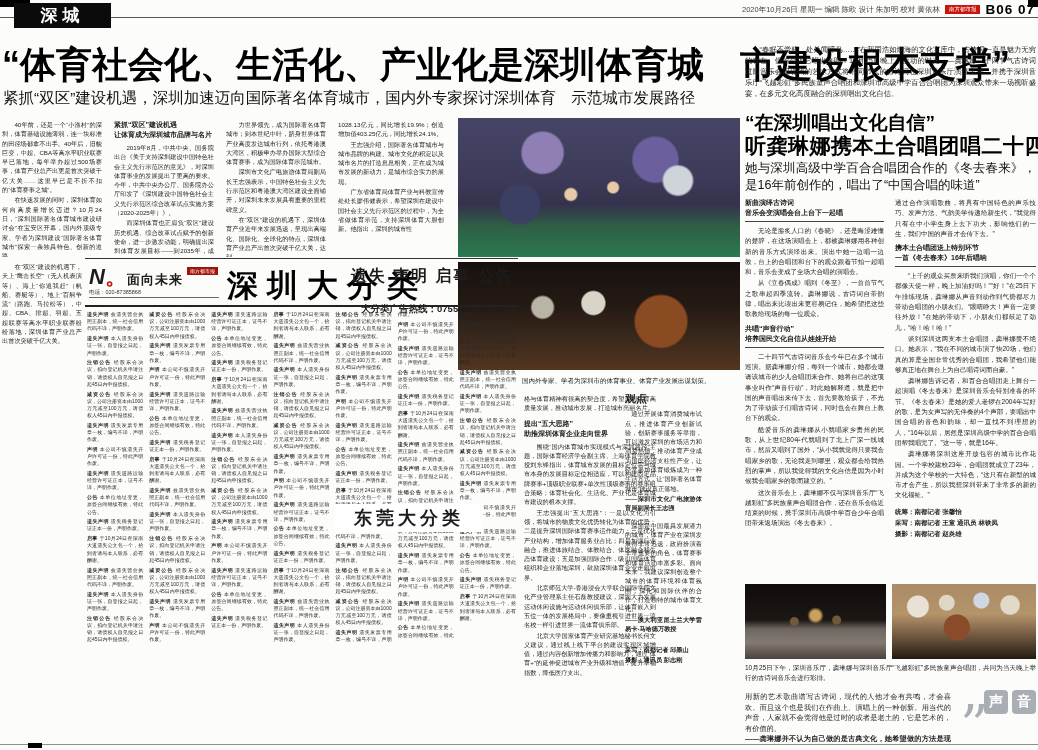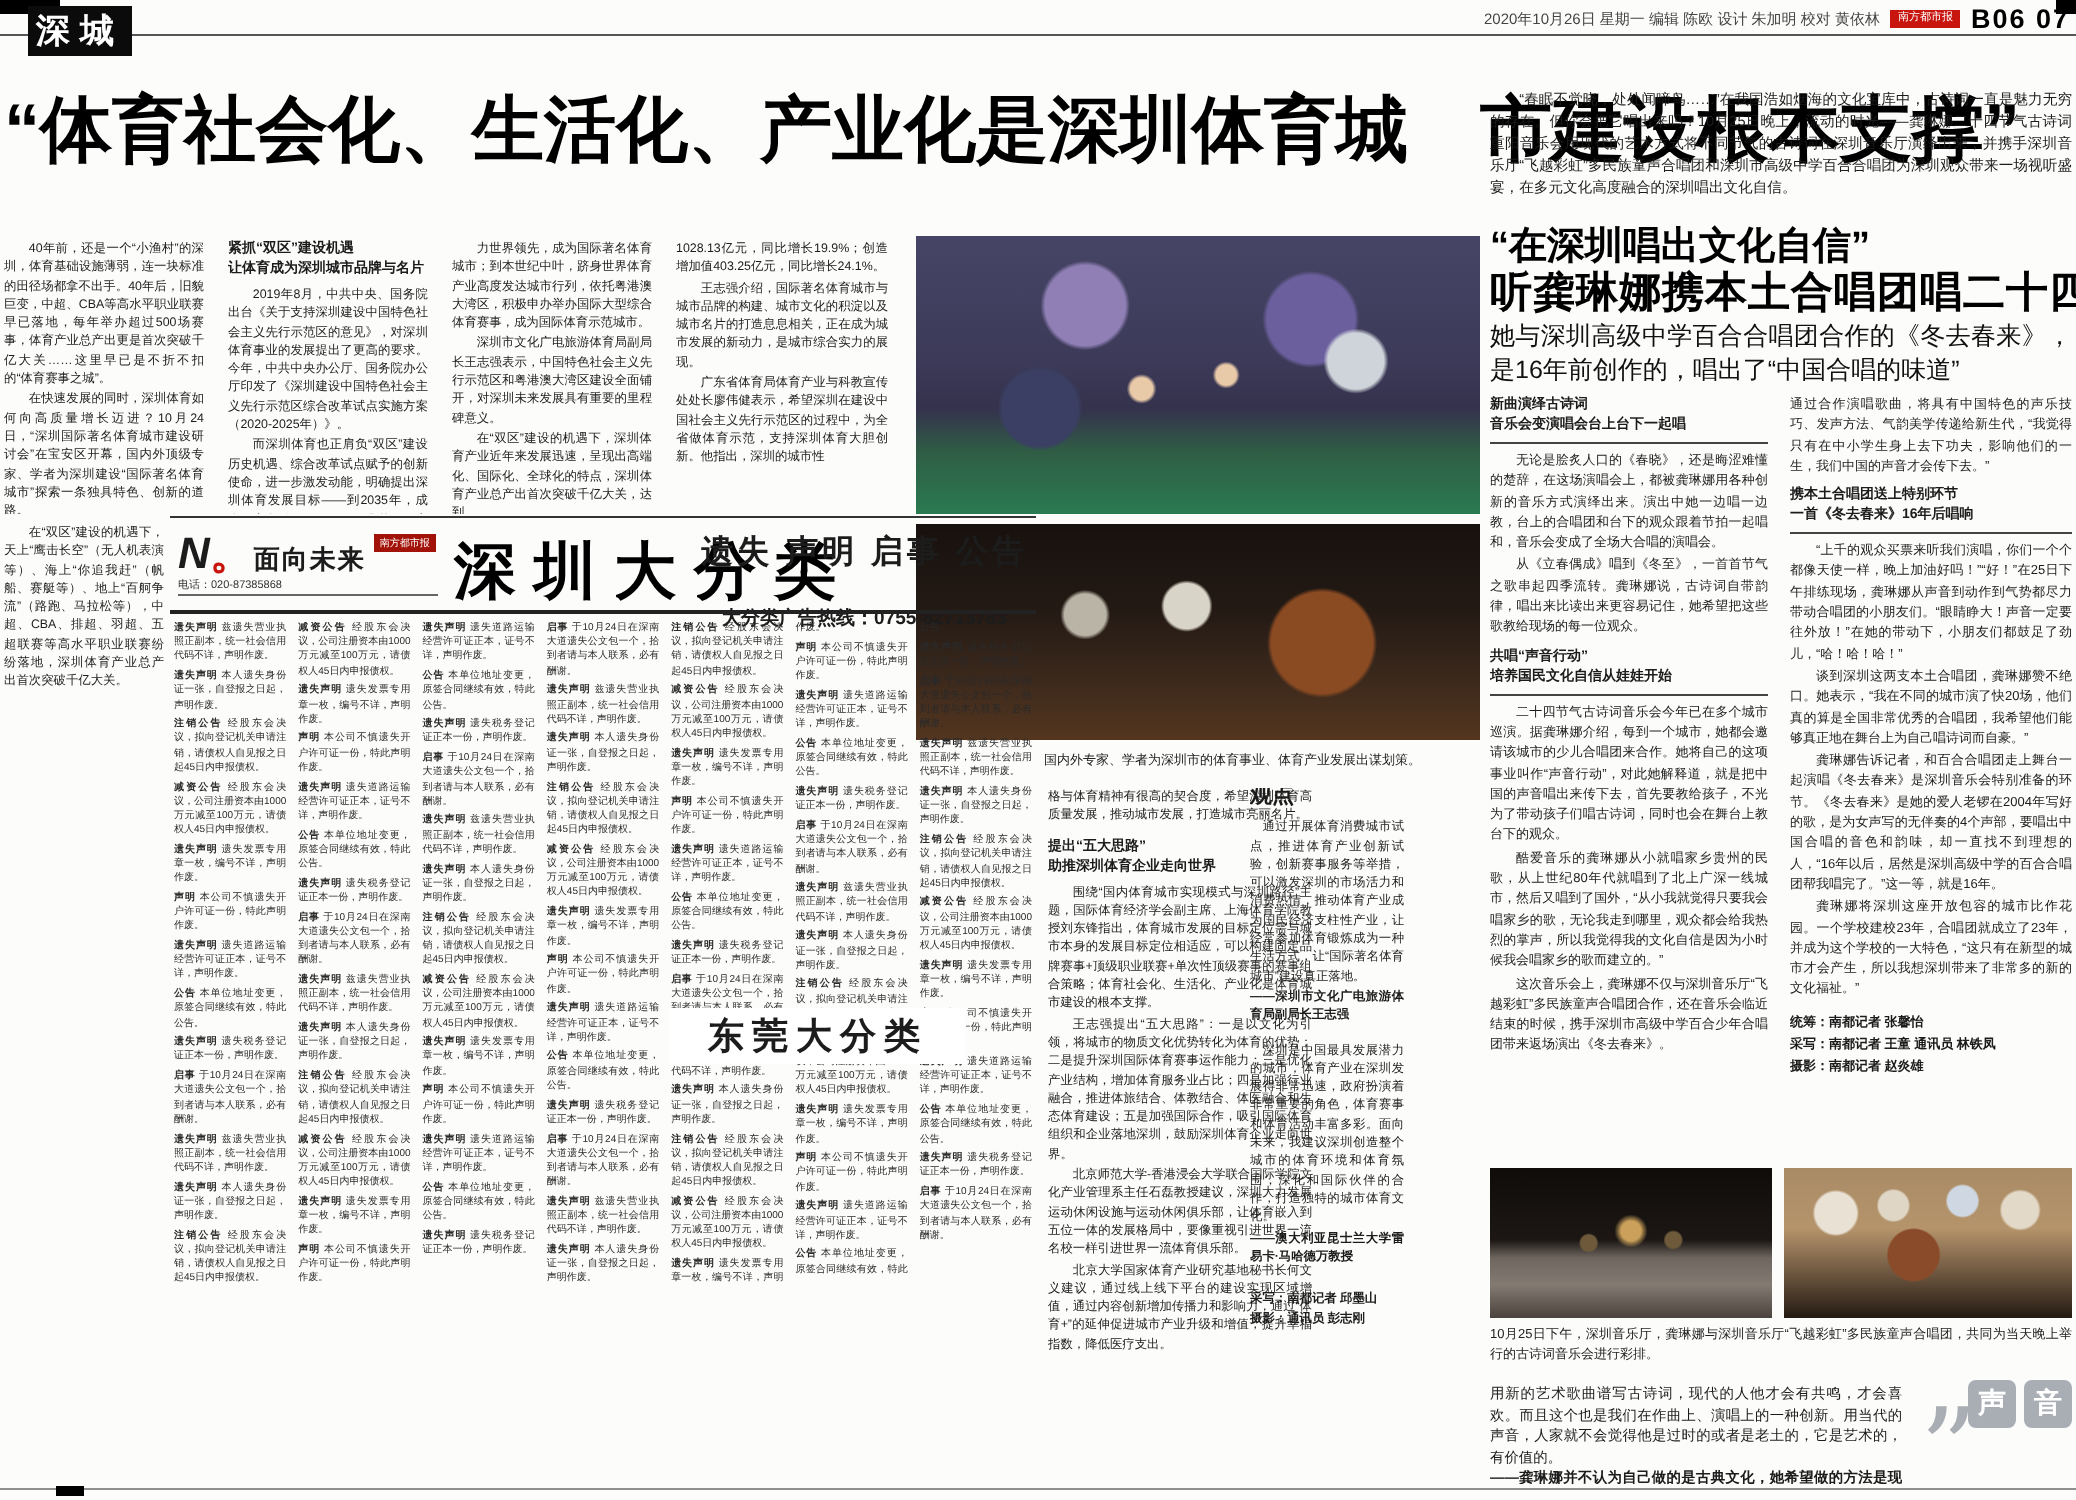--- a/index.html
+++ b/index.html
@@ -87,28 +87,29 @@
   .voice-quote{font-size:56px;color:#a9aeb4;line-height:20px;font-family:"DejaVu Serif","Liberation Serif",serif;}
 </style>
 </head>
 <body>
 
 <div id="page">
 
   <div class="abs corner" style="left:0;top:0;width:30px;height:7px;"></div>
   <div class="abs corner" style="right:0;top:0;width:10px;height:7px;"></div>
   <div class="abs rule" style="left:0;top:17px;width:1038px;"></div>
-  <div class="abs sec-badge" style="left:14px;top:3px;width:52px;height:25px;">深城</div>
+  <div class="abs sec-badge" style="left:14px;top:3px;width:97px;height:25px;">深城</div>
   <div class="abs dateline" style="left:520px;top:3px;width:515px;height:13px;">
     <span>2020年10月26日 星期一  编辑 陈欧  设计 朱加明  校对 黄依林</span>
     <span class="mast-badge">南方都市报</span>
     <span class="pageno">B06 07</span>
   </div>
 
   <div class="abs h1 nowrap" style="left:2px;top:41px;width:1034px;">“体育社会化、生活化、产业化是深圳体育城　市建设根本支撑”</div>
+  <div class="abs h1sub nowrap" style="left:3px;top:88px;width:1034px;">紧抓“双区”建设机遇，深圳加速迈向国际著名体育城市，国内外专家探讨深圳体育　示范城市发展路径</div>
 
   <div class="abs f6 just" style="left:2px;top:120px;width:100px;height:137px;overflow:hidden;">
     <p>40年前，还是一个“小渔村”的深圳，体育基础设施薄弱，连一块标准的田径场都拿不出手。40年后，旧貌巨变，中超、CBA等高水平职业联赛早已落地，每年举办超过500场赛事，体育产业总产出更是首次突破千亿大关……这里早已是不折不扣的“体育赛事之城”。</p>
     <p>在快速发展的同时，深圳体育如何向高质量增长迈进？10月24日，“深圳国际著名体育城市建设研讨会”在宝安区开幕，国内外顶级专家、学者为深圳建设“国际著名体育城市”探索一条独具特色、创新的道路。</p>
   </div>
   <div class="abs f6 just" style="left:114px;top:120px;width:100px;height:137px;overflow:hidden;">
     <div class="colhead">
       <div>紧抓“双区”建设机遇</div>
       <div>让体育成为深圳城市品牌与名片</div>
     </div>

